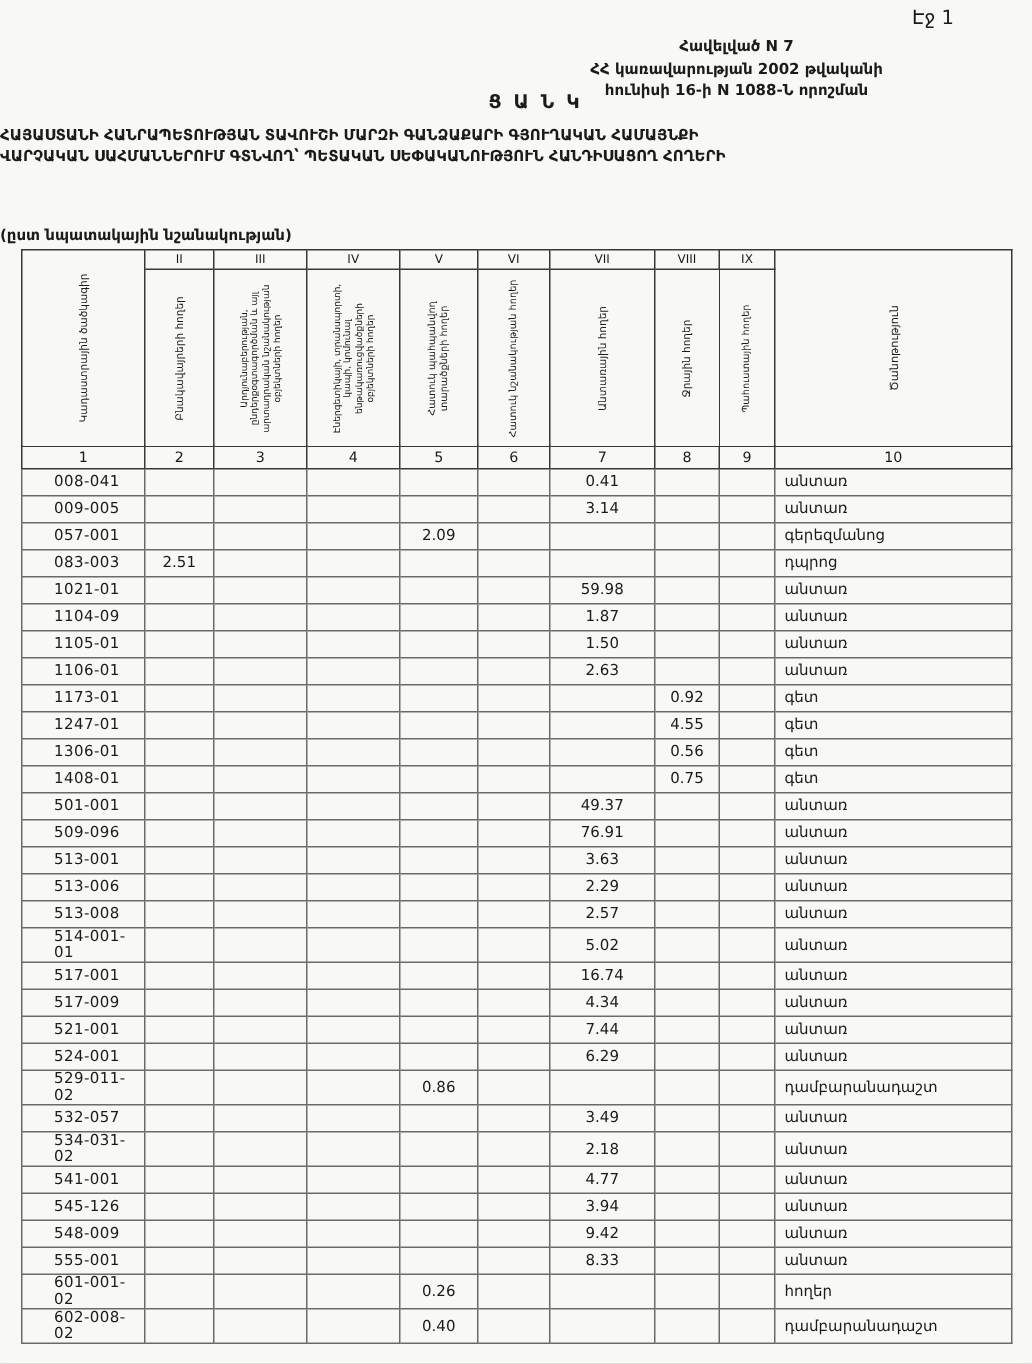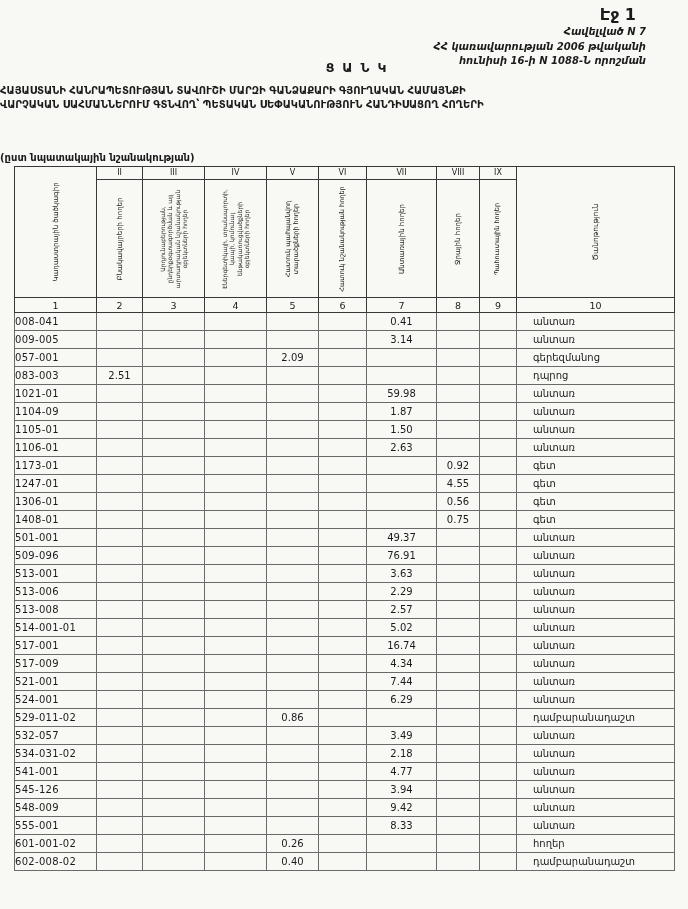--- a/index.html
+++ b/index.html
@@ -2,23 +2,23 @@
 <html><head>
 <meta charset="utf-8">
 <style>
   html,body { margin:0; padding:0; background:#dedede; }
   .sheet {
     width:688px; height:909px; margin:0 auto; position:relative;
     background:#f8f8f5; color:#1b1b1b; overflow:hidden;
     font-family:"DejaVu Sans", sans-serif;
     box-shadow:0 0 6px rgba(0,0,0,.3);
   }
-  .pageno { position:absolute; top:5px; right:52px; font-size:16px; font-weight:700; }
-  .appendix { position:absolute; top:25px; right:42px; width:310px; text-align:right;
-              font-size:10px; font-weight:700; line-height:1.45;font-style:italic; }
+  .pageno { position:absolute; top:5px; right:52px; font-size:13px; font-weight:400; }
+  .appendix { position:absolute; top:25px; right:42px; width:310px; text-align:center;
+              font-size:10px; font-weight:700; line-height:1.45; }
   .doctitle { position:absolute; top:60px; left:0; right:0; text-align:center;
               font-size:12.5px; font-weight:700; letter-spacing:8px;padding-left:32px; }
   .maintitle { position:absolute; top:84px; left:0; right:0; text-align:left;
                font-size:10px; font-weight:700; line-height:1.35; }
   .maintitle .sub { font-weight:700;margin-top:40px; }
 
   table.land { position:absolute; top:166px; left:14px; width:660px;
                border-collapse:collapse; table-layout:fixed; }
   .land th, .land td { border:1px solid #4e4e4e; padding:0; overflow:hidden; }
   .land thead th { border-color:#383838; font-weight:400; background:#f8f8f5;margin-top:27px; }
@@ -34,34 +34,34 @@
            transform:translate(-50%,-50%) rotate(-90deg);
            text-align:center; line-height:1.22; font-weight:400; white-space:normal; }
   .vwrap.tall { width:128px; }
   .vwrap.mid  { width:112px; }
   .fs6  { font-size:6px; }
   .fs65 { font-size:6.5px; }
   .fs7  { font-size:7px; }
   .fs75 { font-size:7.5px; }
 
   .land tbody td { height:17px; font-size:10px; border-color:#6a6a6a; background:#f8f8f5; }
-  .land td.code { text-align:left; padding-left:0; letter-spacing:0.3px; }
+  .land td.code { text-align:left; padding-left:21px; letter-spacing:0.3px; }
   .land td.num  { text-align:center; }
-  .land td.note { text-align:left; padding-left:16px; }
+  .land td.note { text-align:left; padding-left:6px; }
 </style>
 </head>
 <body>
 
 <div class="sheet">
 
   <div class="pageno">Էջ 1</div>
 
   <div class="appendix">
     <div>Հավելված N 7</div>
-    <div>ՀՀ կառավարության 2006 թվականի</div>
+    <div>ՀՀ կառավարության 2002 թվականի</div>
     <div>հունիսի 16-ի N 1088-Ն որոշման</div>
   </div>
 
   <div class="doctitle">ՑԱՆԿ</div>
 
   <div class="maintitle">
     <div>ՀԱՅԱՍՏԱՆԻ ՀԱՆՐԱՊԵՏՈՒԹՅԱՆ ՏԱՎՈՒՇԻ ՄԱՐԶԻ ԳԱՆՁԱՔԱՐԻ ԳՅՈՒՂԱԿԱՆ ՀԱՄԱՅՆՔԻ</div>
     <div>ՎԱՐՉԱԿԱՆ ՍԱՀՄԱՆՆԵՐՈՒՄ ԳՏՆՎՈՂ՝ ՊԵՏԱԿԱՆ ՍԵՓԱԿԱՆՈՒԹՅՈՒՆ ՀԱՆԴԻՍԱՑՈՂ ՀՈՂԵՐԻ</div>
     <div class="sub">(ըստ նպատակային նշանակության)</div>
   </div>

